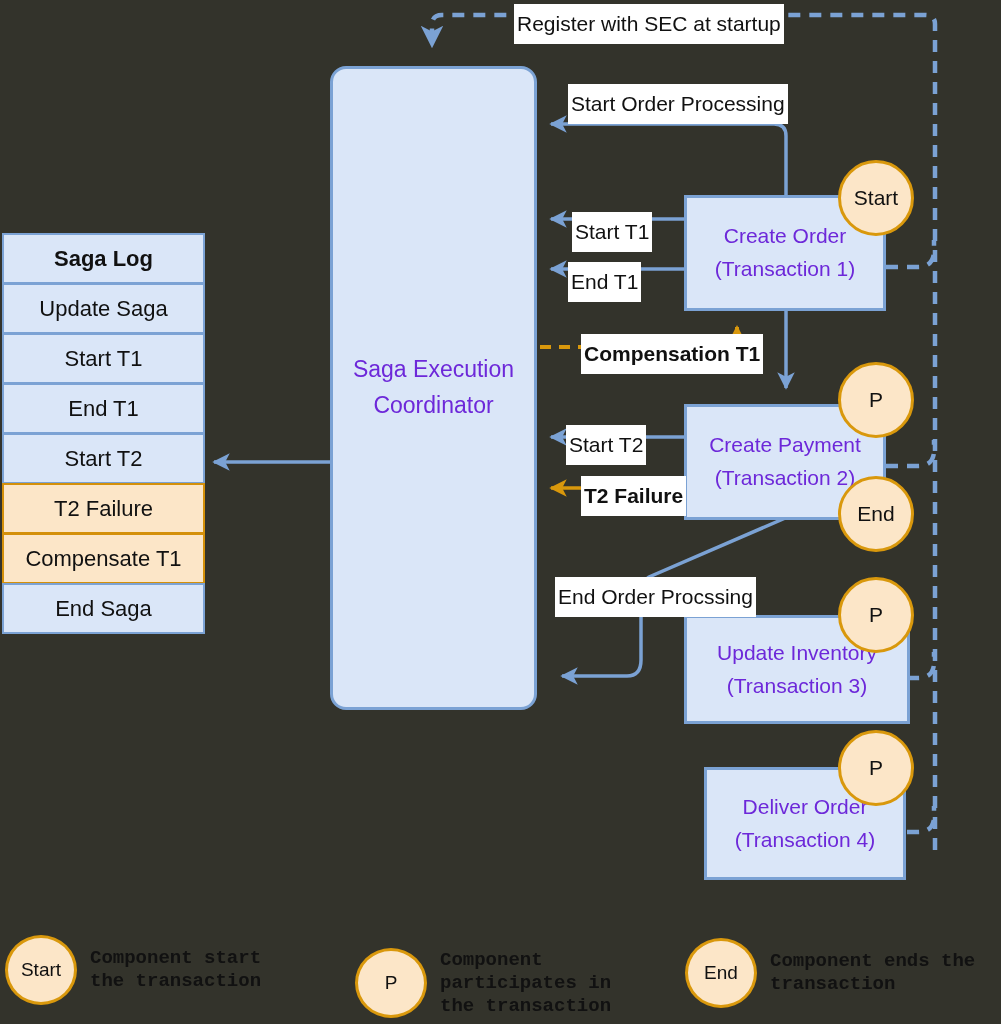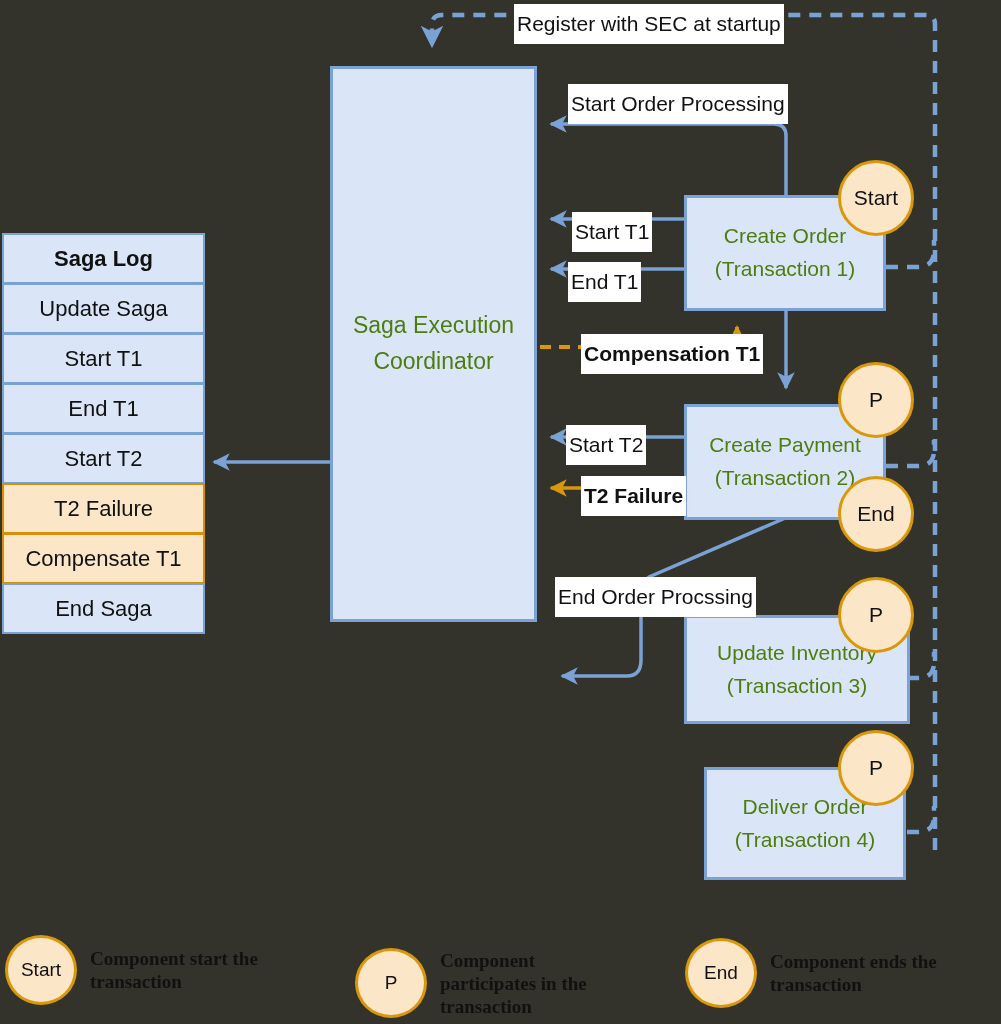--- a/index.html
+++ b/index.html
@@ -27,35 +27,36 @@
   
   .node-box {
     position: absolute;
     box-sizing: border-box;
     background: #dae6f8;
     border: 3px solid #7ba2d4;
     display: flex;
     flex-direction: column;
     align-items: center;
     justify-content: center;
-    color: #4d7c0f;
+    color: #6d28d9;
     font-size: 21px;
     line-height: 1.55;
     text-align: center;
   }
   .node-box .line2 { display: block; }
 
   
   #coordinator {
     left: 330px;
     top: 66px;
     width: 207px;
-    height: 556px;
+    height: 644px;
     font-size: 23px;
     z-index: 3;
+    border-radius: 16px;
   }
 
   
   #saga-log {
     position: absolute;
     left: 2px;
     top: 233px;
     width: 203px;
     z-index: 3;
   }
@@ -120,21 +121,21 @@
     border: 3px solid #d9980c;
     display: flex;
     align-items: center;
     justify-content: center;
     font-size: 19px;
     color: #111111;
     flex: 0 0 auto;
   }
   .legend-text {
     margin-left: 13px;
-    font-family: Liberation Serif, serif;
+    font-family: Liberation Mono, monospace;
     font-weight: bold;
     font-size: 19px;
     line-height: 23px;
     color: #111111;
     max-width: 215px;
   }
 </style>
 </head>
 <body>
 

